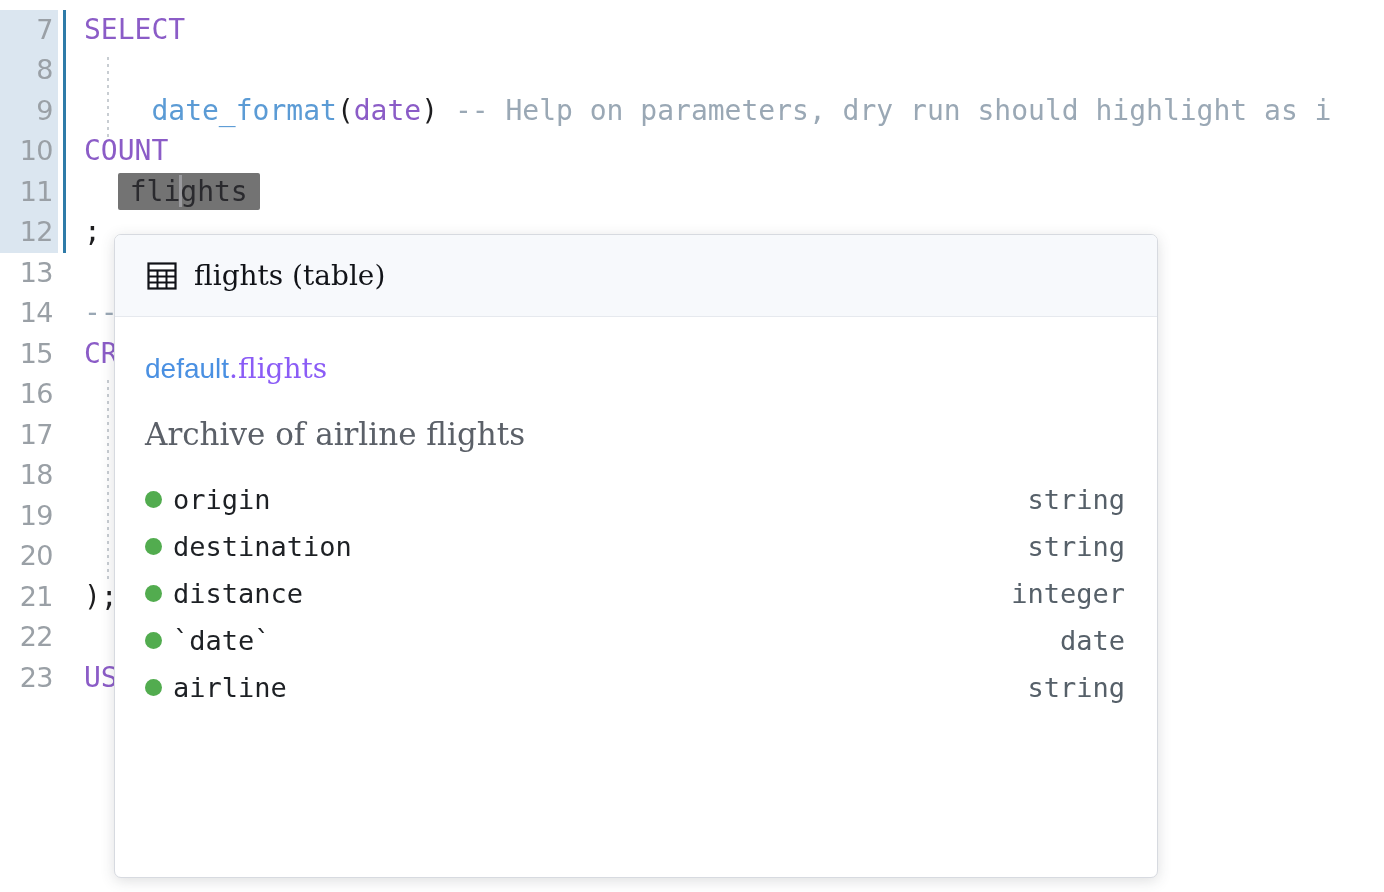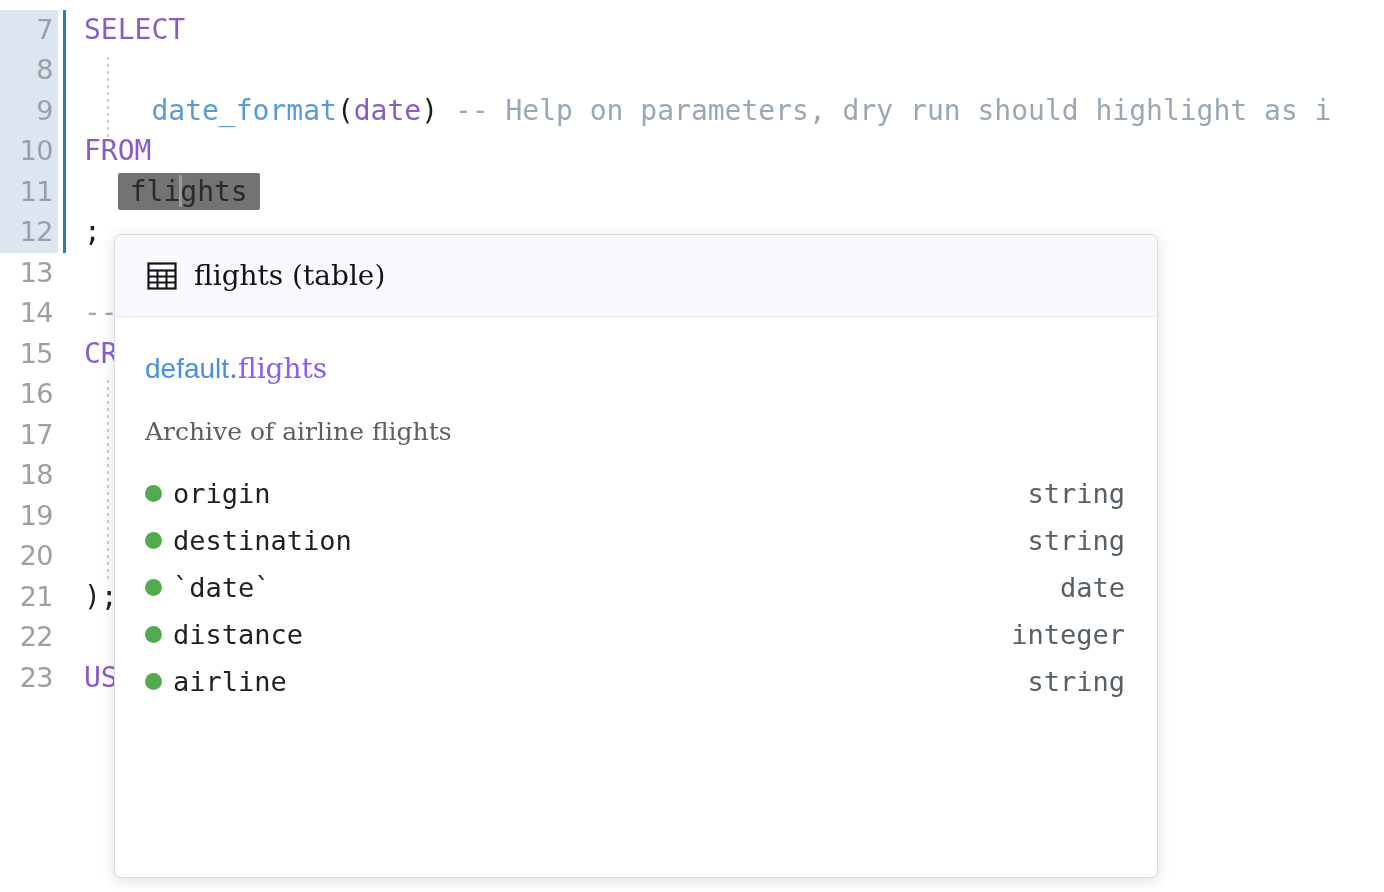--- a/index.html
+++ b/index.html
@@ -157,21 +157,21 @@
     font-family: "Liberation Sans", sans-serif;
     color: #4a90e2;
   }
   .qn-rest {
     font-family: "DejaVu Serif", "Liberation Serif", serif;
     color: #8b5cf6;
   }
 
   .popup-desc {
     font-family: "DejaVu Serif", "Liberation Serif", serif;
-    font-size: 25px;
+    font-size: 31px;
     color: #5b6068;
     margin-bottom: 26px;
     line-height: 1;
   }
 
   .col-list {
     list-style: none;
     margin: 0;
     padding: 0;
   }
@@ -208,21 +208,21 @@
 </head>
 <body>
 
 <div id="editor">
 
   <div class="code-area" id="code-area">
       <div class="code-line"><div class="gutter">6</div><div class="code-text"></div></div>
       <div class="code-line active"><div class="gutter">7</div><div class="code-text"><span class="kw">SELECT</span></div></div>
       <div class="code-line active"><div class="gutter">8</div></div>
       <div class="code-line active"><div class="gutter">9</div><div class="code-text"><span class="id">    </span><span class="fn">date_format</span><span class="pun">(</span><span class="kw">date</span><span class="pun">)</span><span class="cmt"> -- Help on parameters, dry run should highlight as i</span></div></div>
-      <div class="code-line active"><div class="gutter">10</div><div class="code-text"><span class="kw">FROM</span></div></div>
+      <div class="code-line active"><div class="gutter">10</div><div class="code-text"><span class="kw">COUNT</span></div></div>
       <div class="code-line active"><div class="gutter">11</div><div class="code-text"><span class="id">  </span><span class="id tok-hl"><span>fli</span><span class="caret"></span><span>ghts</span></span></div></div>
       <div class="code-line active"><div class="gutter">12</div><div class="code-text"><span class="pun">;</span></div></div>
       <div class="code-line"><div class="gutter">13</div><div class="code-text"></div></div>
       <div class="code-line"><div class="gutter">14</div><div class="code-text"><span class="cmt">--</span></div></div>
       <div class="code-line"><div class="gutter">15</div><div class="code-text"><span class="kw">CREATE</span></div></div>
       <div class="code-line"><div class="gutter">16</div><div class="code-text"></div></div>
       <div class="code-line"><div class="gutter">17</div><div class="code-text"></div></div>
       <div class="code-line"><div class="gutter">18</div><div class="code-text"></div></div>
       <div class="code-line"><div class="gutter">19</div><div class="code-text"></div></div>
       <div class="code-line"><div class="gutter">20</div><div class="code-text"></div></div>
@@ -262,27 +262,27 @@
             <span class="col-name">origin</span>
             <span class="col-type">string</span>
           </li>
           <li class="col-row">
             <span class="col-dot" style="background: rgb(82, 172, 79);"></span>
             <span class="col-name">destination</span>
             <span class="col-type">string</span>
           </li>
           <li class="col-row">
             <span class="col-dot" style="background: rgb(82, 172, 79);"></span>
+            <span class="col-name">distance</span>
+            <span class="col-type">integer</span>
+          </li>
+          <li class="col-row">
+            <span class="col-dot" style="background: rgb(82, 172, 79);"></span>
             <span class="col-name">`date`</span>
             <span class="col-type">date</span>
-          </li>
-          <li class="col-row">
-            <span class="col-dot" style="background: rgb(82, 172, 79);"></span>
-            <span class="col-name">distance</span>
-            <span class="col-type">integer</span>
           </li>
           <li class="col-row">
             <span class="col-dot" style="background: rgb(82, 172, 79);"></span>
             <span class="col-name">airline</span>
             <span class="col-type">string</span>
           </li>
         </ul>
 
     </div>
   </div>

